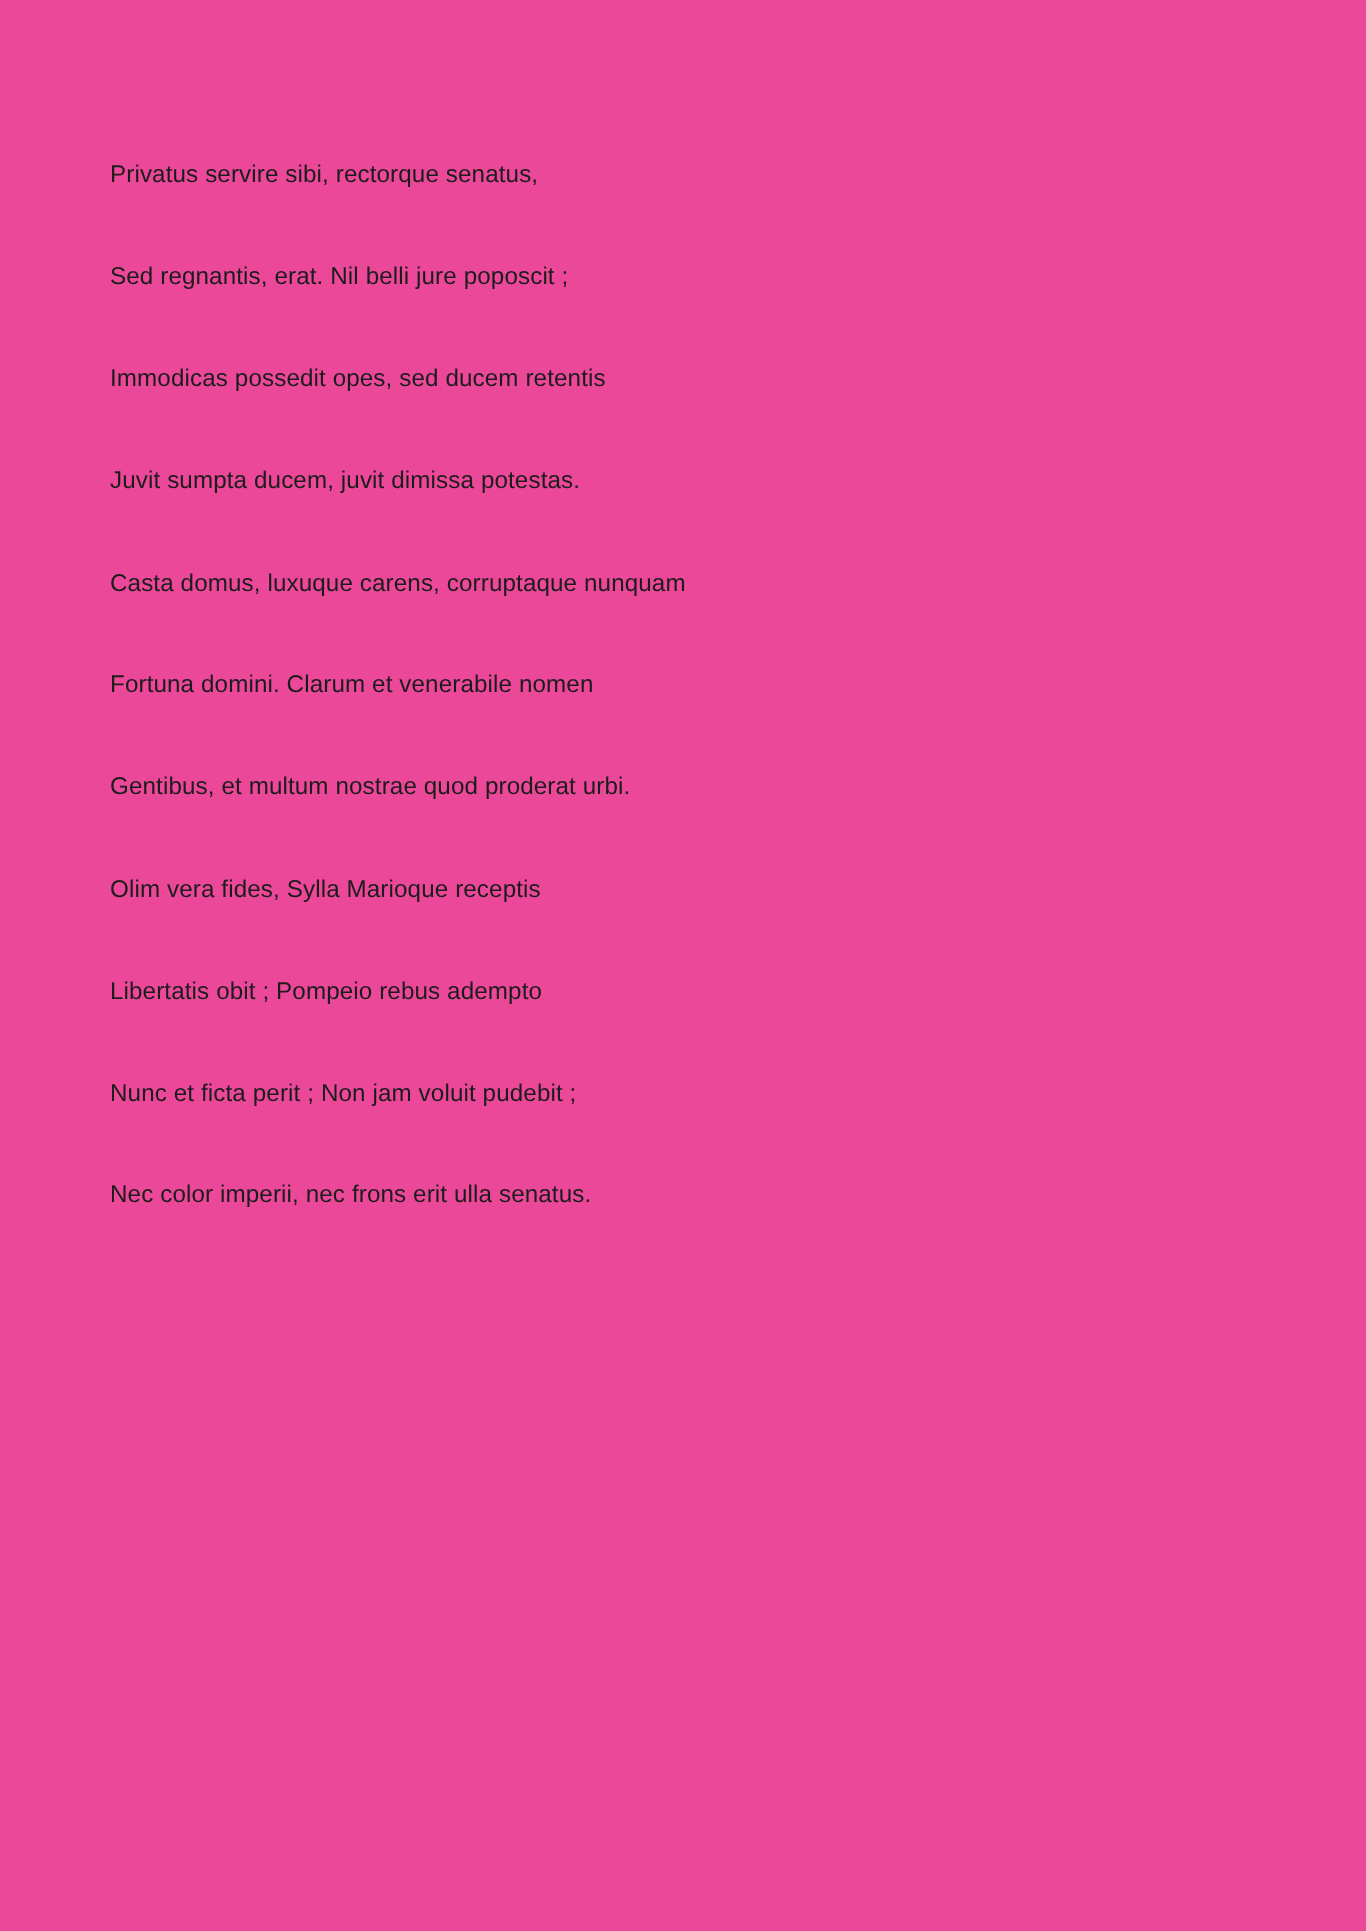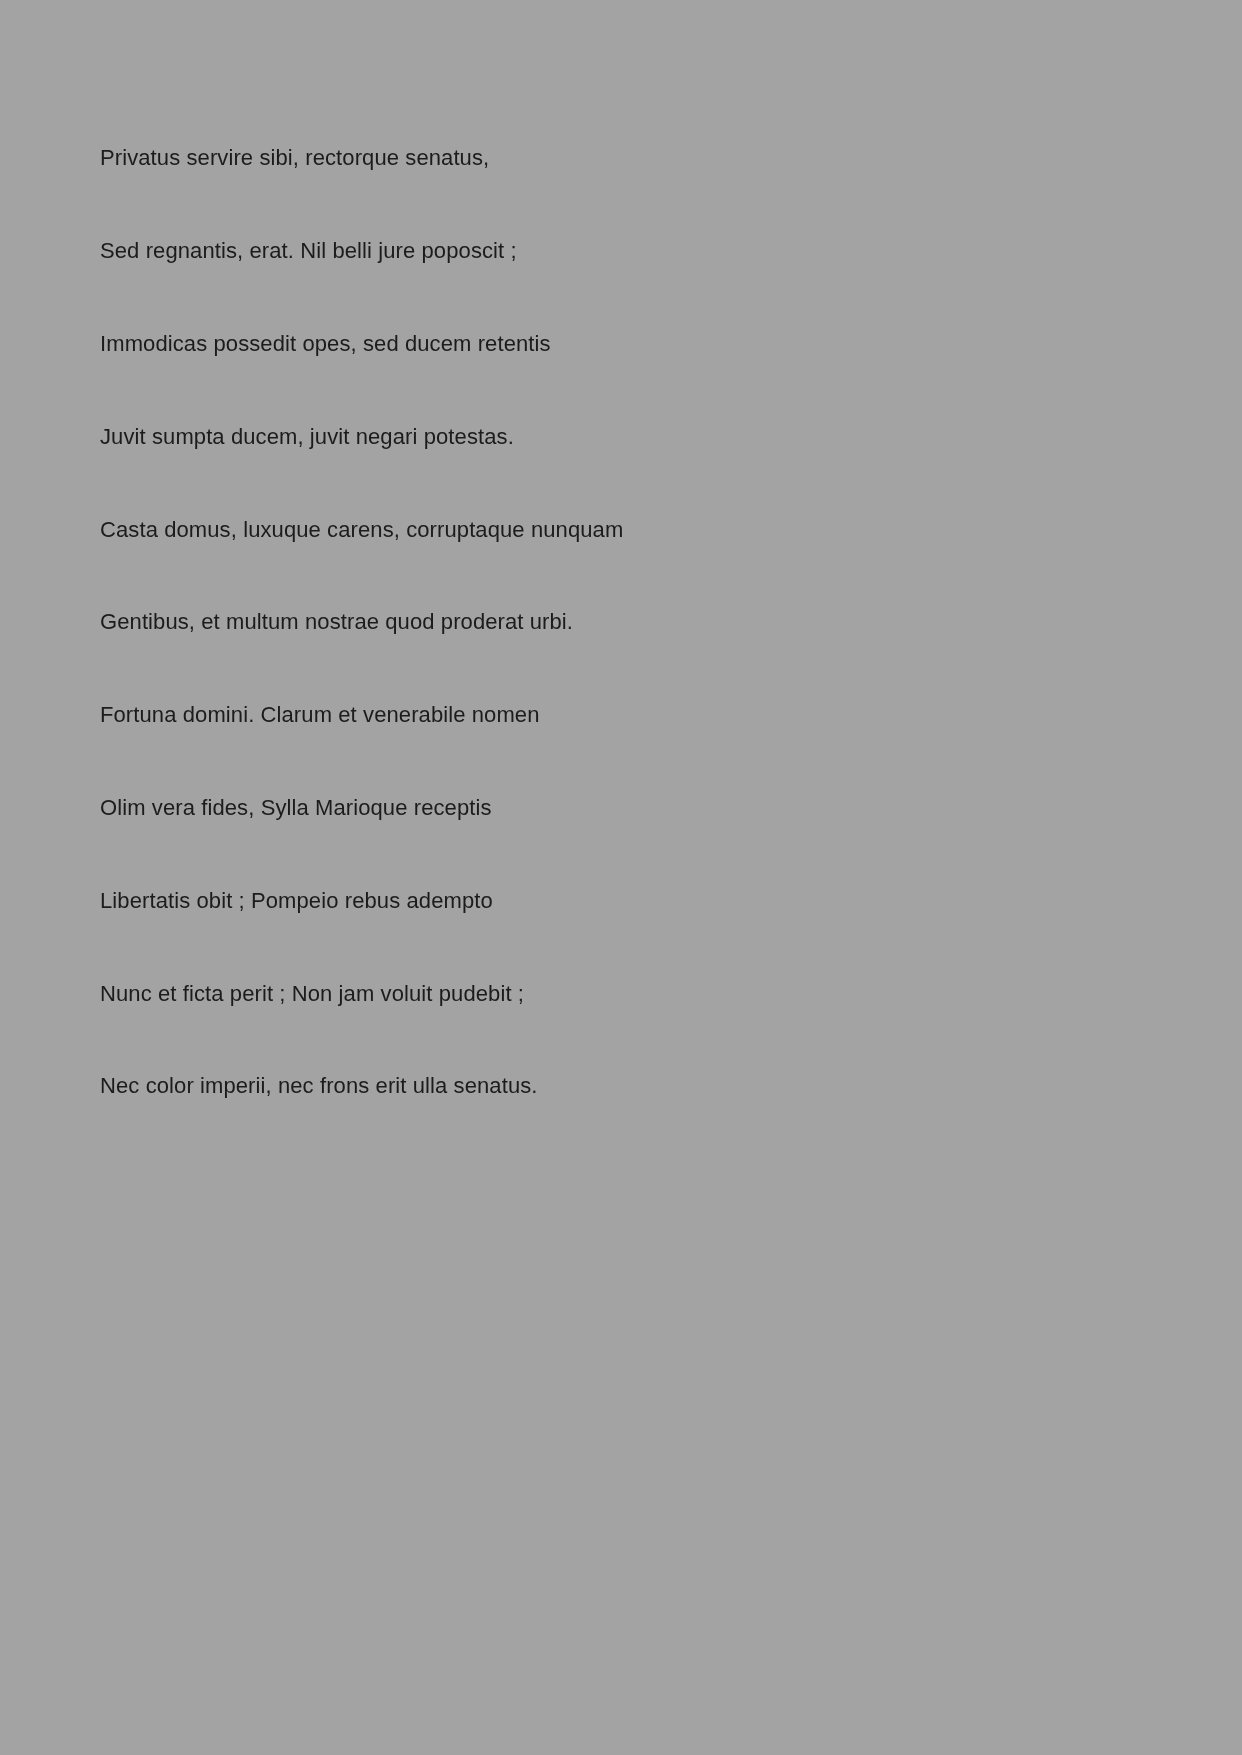--- a/index.html
+++ b/index.html
@@ -7,21 +7,21 @@
     width: 1242px;
     height: 1755px;
     background: #fdfdfd;
     font-family: "Liberation Sans", sans-serif;
     overflow: hidden;
   }
   .page {
     position: relative;
     width: 1242px;
     height: 1755px;
-    background: #a3a3a3;
+    background: #ec4899;
   }
   .poem {
     position: absolute;
     top: 112px;
     left: 100px;
     right: 60px;
   }
   .poem-line {
     height: 92.8px;
     display: flex;
@@ -33,22 +33,22 @@
   }
 </style>
 </head>
 <body>
 
 <div class="page">
   <div class="poem">
       <div class="poem-line">Privatus servire sibi, rectorque senatus,</div>
       <div class="poem-line">Sed regnantis, erat. Nil belli jure poposcit ;</div>
       <div class="poem-line">Immodicas possedit opes, sed ducem retentis</div>
-      <div class="poem-line">Juvit sumpta ducem, juvit negari potestas.</div>
+      <div class="poem-line">Juvit sumpta ducem, juvit dimissa potestas.</div>
       <div class="poem-line">Casta domus, luxuque carens, corruptaque nunquam</div>
+      <div class="poem-line">Fortuna domini. Clarum et venerabile nomen</div>
       <div class="poem-line">Gentibus, et multum nostrae quod proderat urbi.</div>
-      <div class="poem-line">Fortuna domini. Clarum et venerabile nomen</div>
       <div class="poem-line">Olim vera fides, Sylla Marioque receptis</div>
       <div class="poem-line">Libertatis obit ; Pompeio rebus adempto</div>
       <div class="poem-line">Nunc et ficta perit ; Non jam voluit pudebit ;</div>
       <div class="poem-line">Nec color imperii, nec frons erit ulla senatus.</div>
     </div>
 </div>
 
 </body></html>

